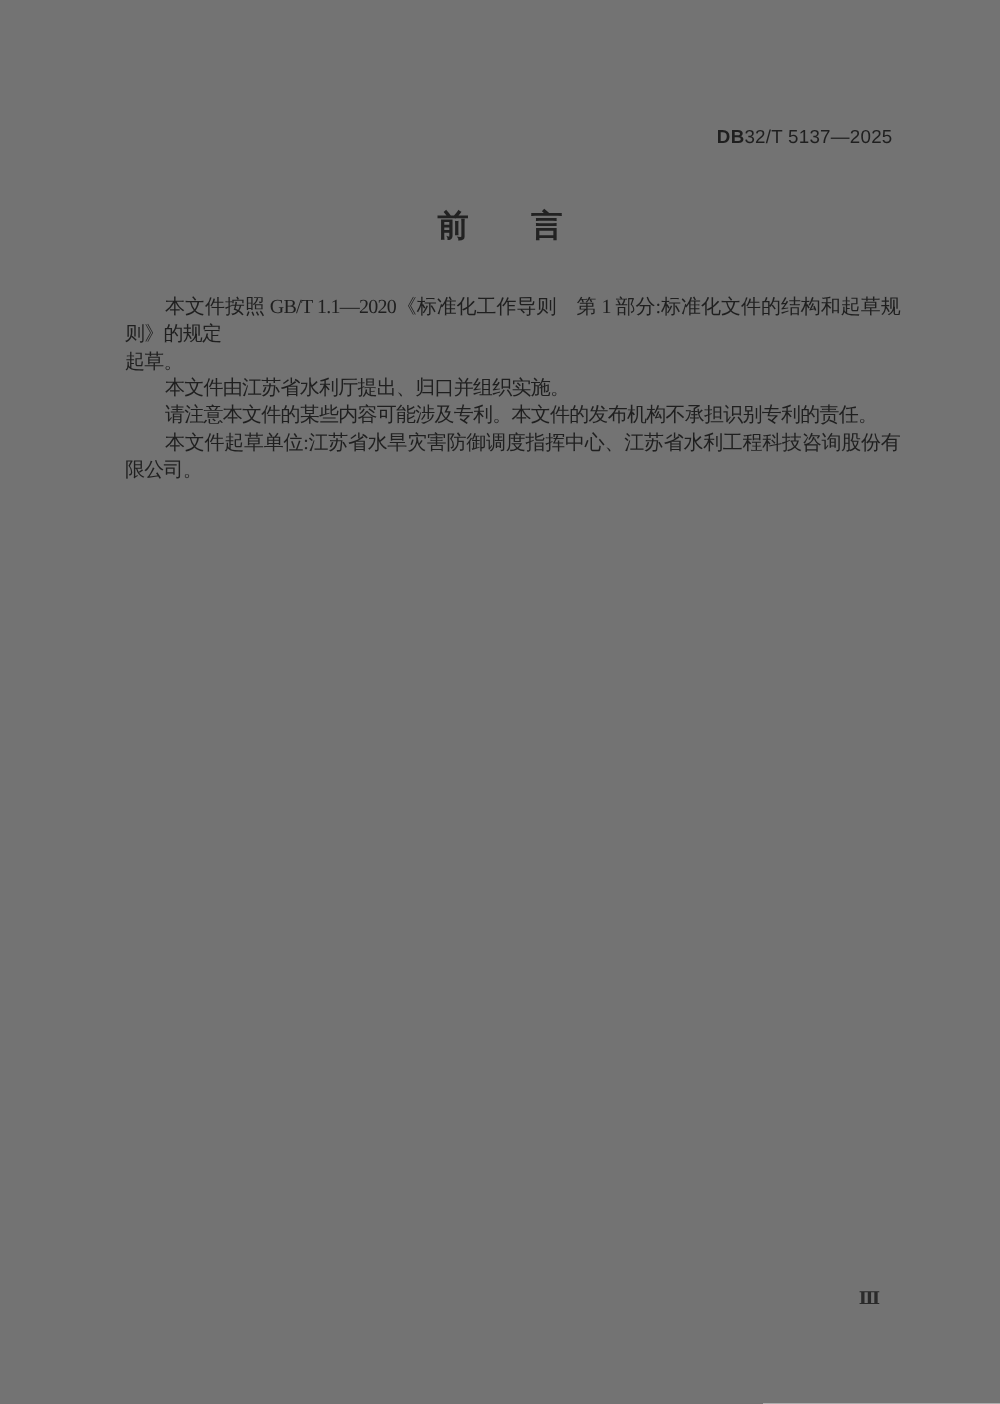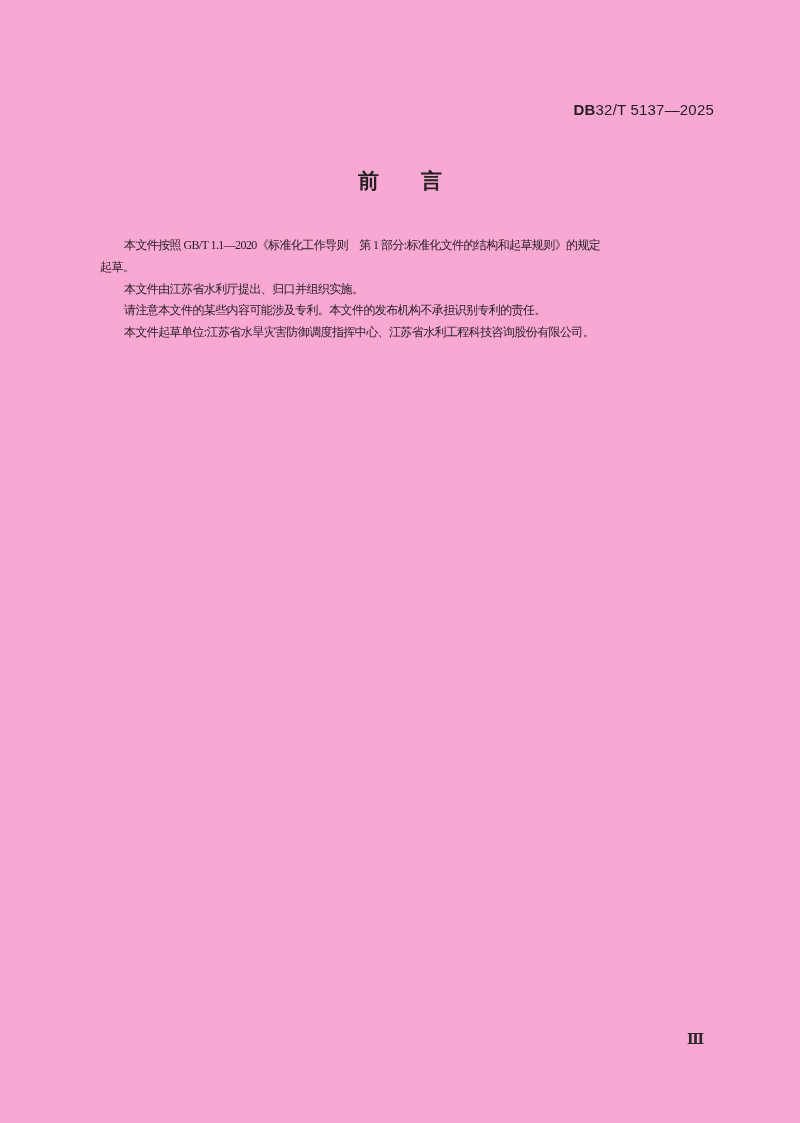--- a/index.html
+++ b/index.html
@@ -4,21 +4,21 @@
 <style>
   html, body {
     margin: 0;
     padding: 0;
     background: #ffffff;
   }
   .page {
     position: relative;
     width: 800px;
     height: 1123px;
-    background: #f9a8d4;
+    background: #737373;
     color: #1f1f1f;
     font-family: "Liberation Serif", "DejaVu Serif", serif;
     overflow: hidden;
   }
   .header-code {
     position: absolute;
     top: 102px;
     right: 86px;
     font-family: "Liberation Sans", "DejaVu Sans", sans-serif;
     font-size: 15px;
@@ -35,30 +35,30 @@
   }
   .doc-title {
     position: absolute;
     top: 170px;
     left: 0;
     width: 100%;
     margin: 0;
     text-align: center;
     font-family: "Liberation Sans", "DejaVu Sans", sans-serif;
     font-weight: bold;
-    font-size: 21px;
+    font-size: 25px;
     line-height: 22px;
     color: #222222;
   }
   .content {
     position: absolute;
     top: 235px;
     left: 100px;
     width: 620px;
-    font-size: 12px;
+    font-size: 16px;
     line-height: 21.8px;
     letter-spacing: -0.6px;
     text-align: justify;
     color: #1f1f1f;
   }
   .content p {
     margin: 0;
     padding: 0;
     text-indent: 2em;
     white-space: pre-wrap;

